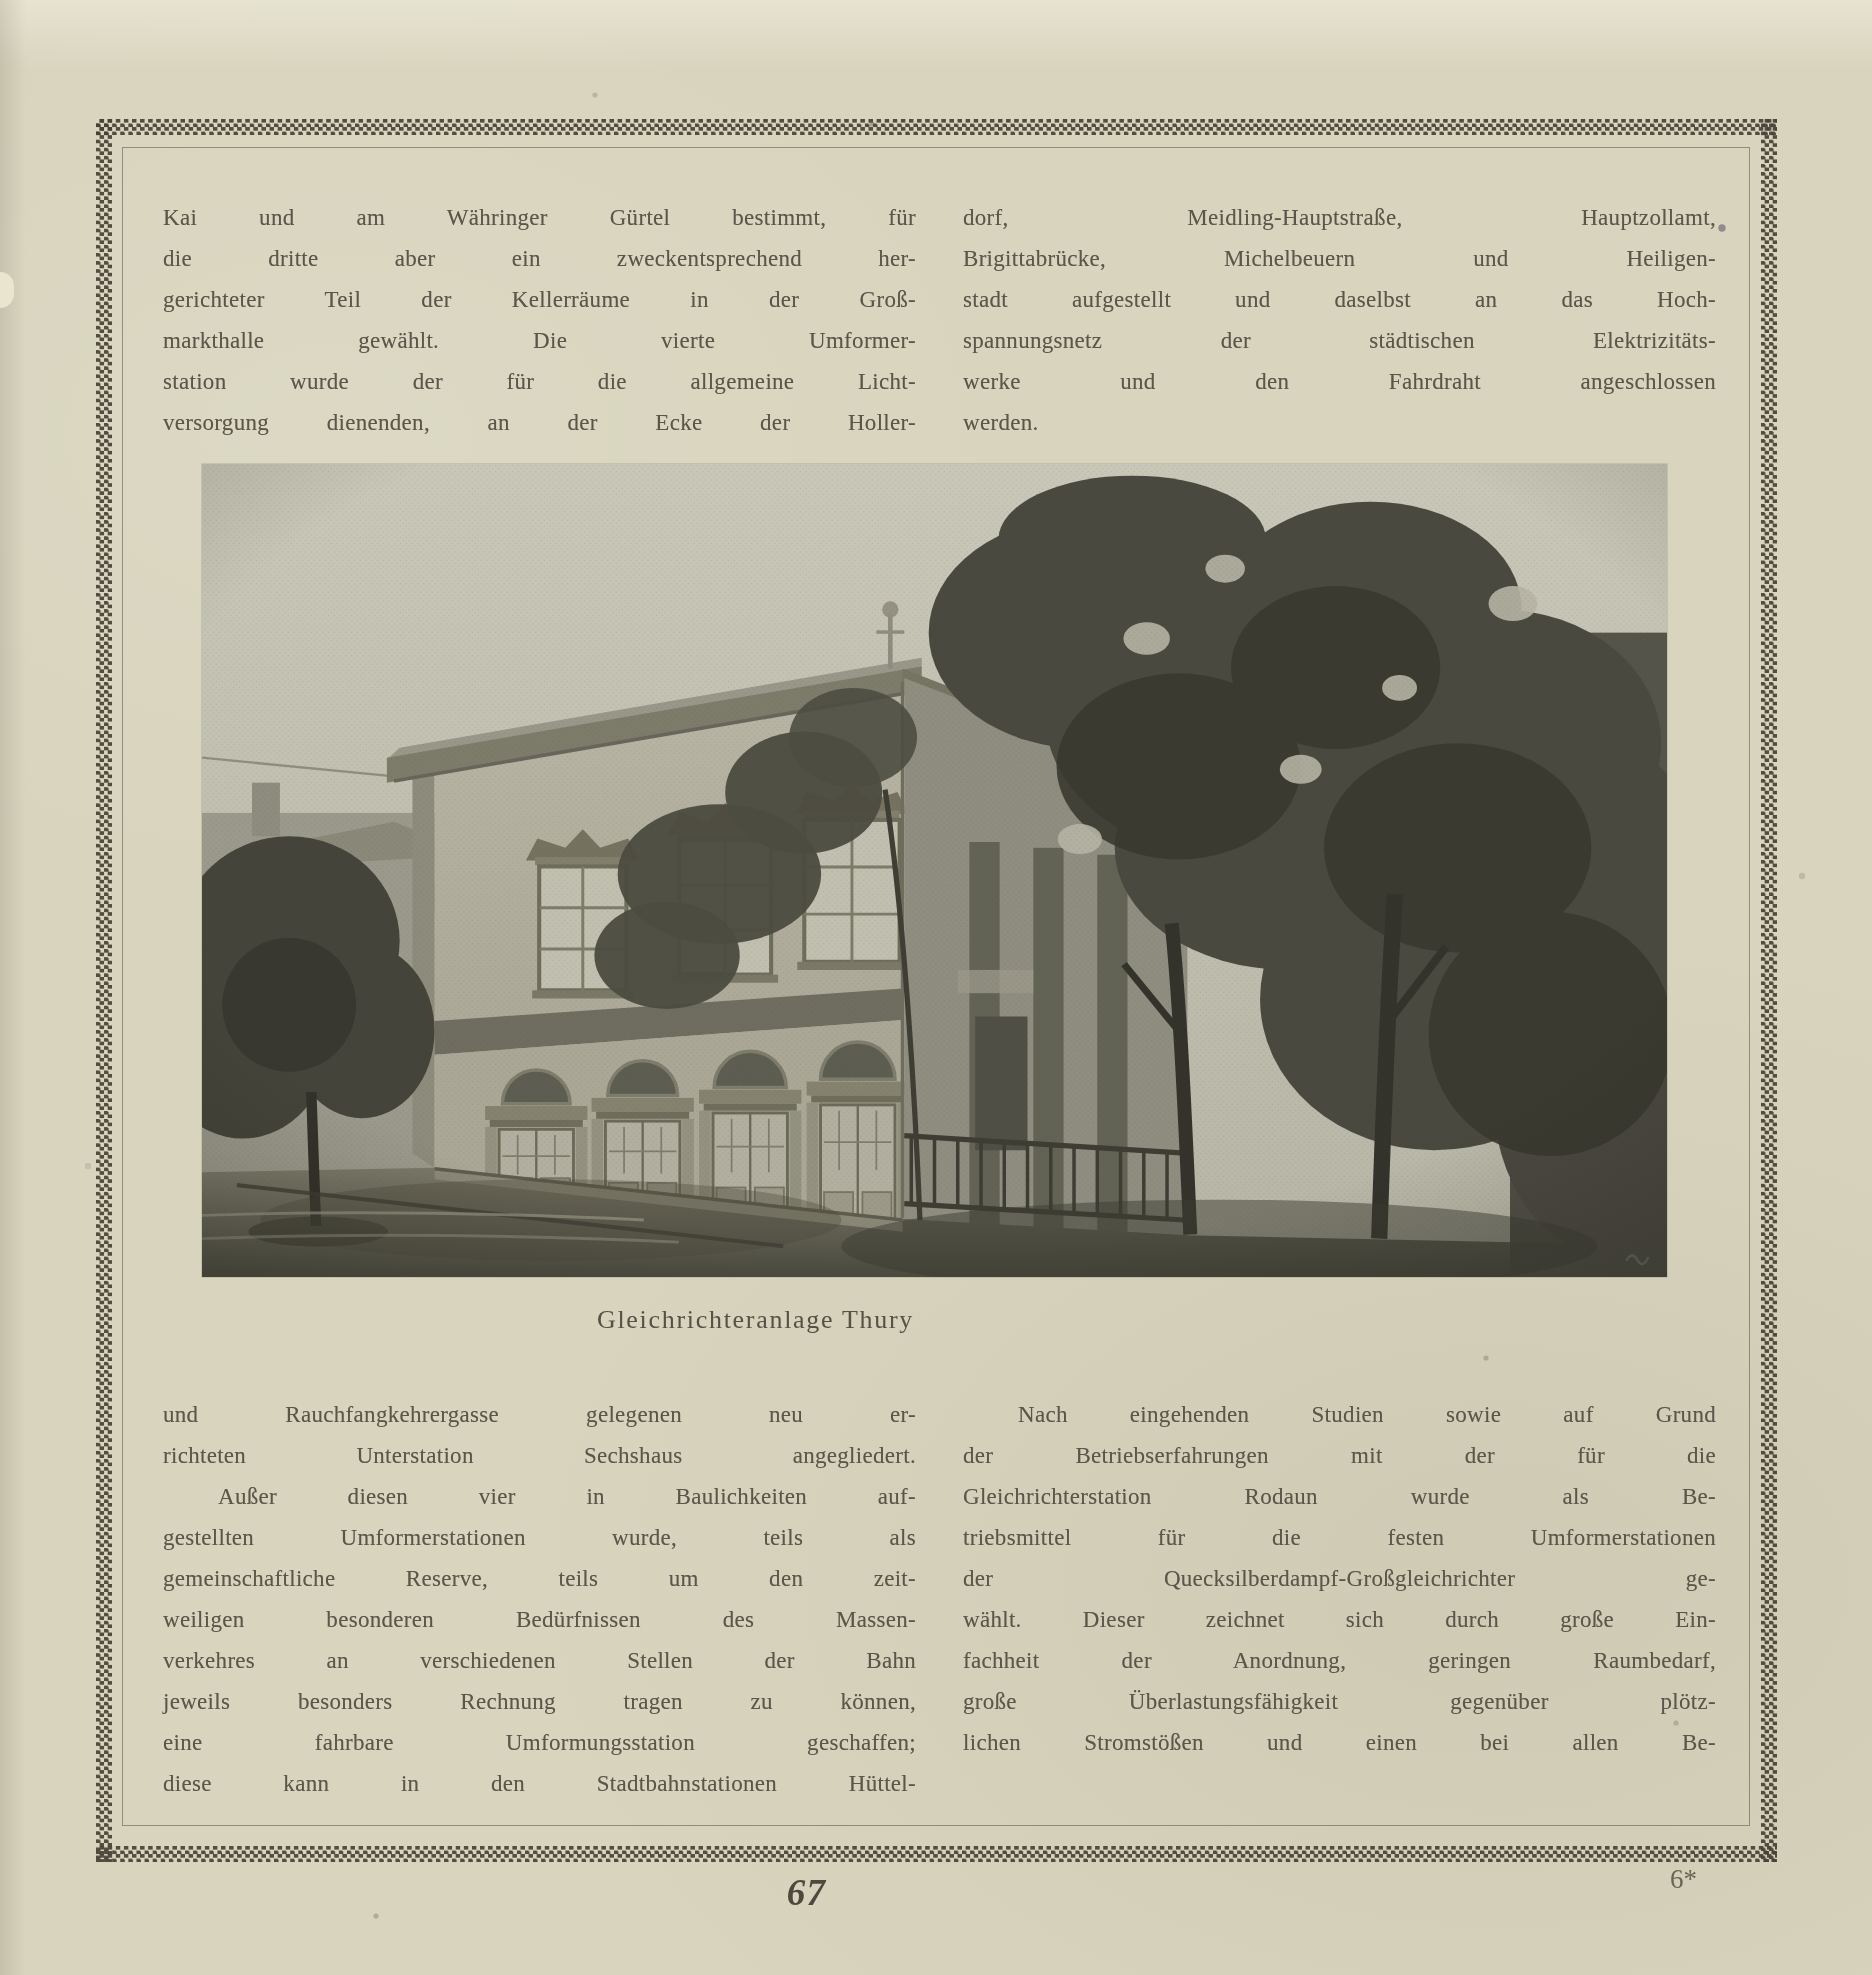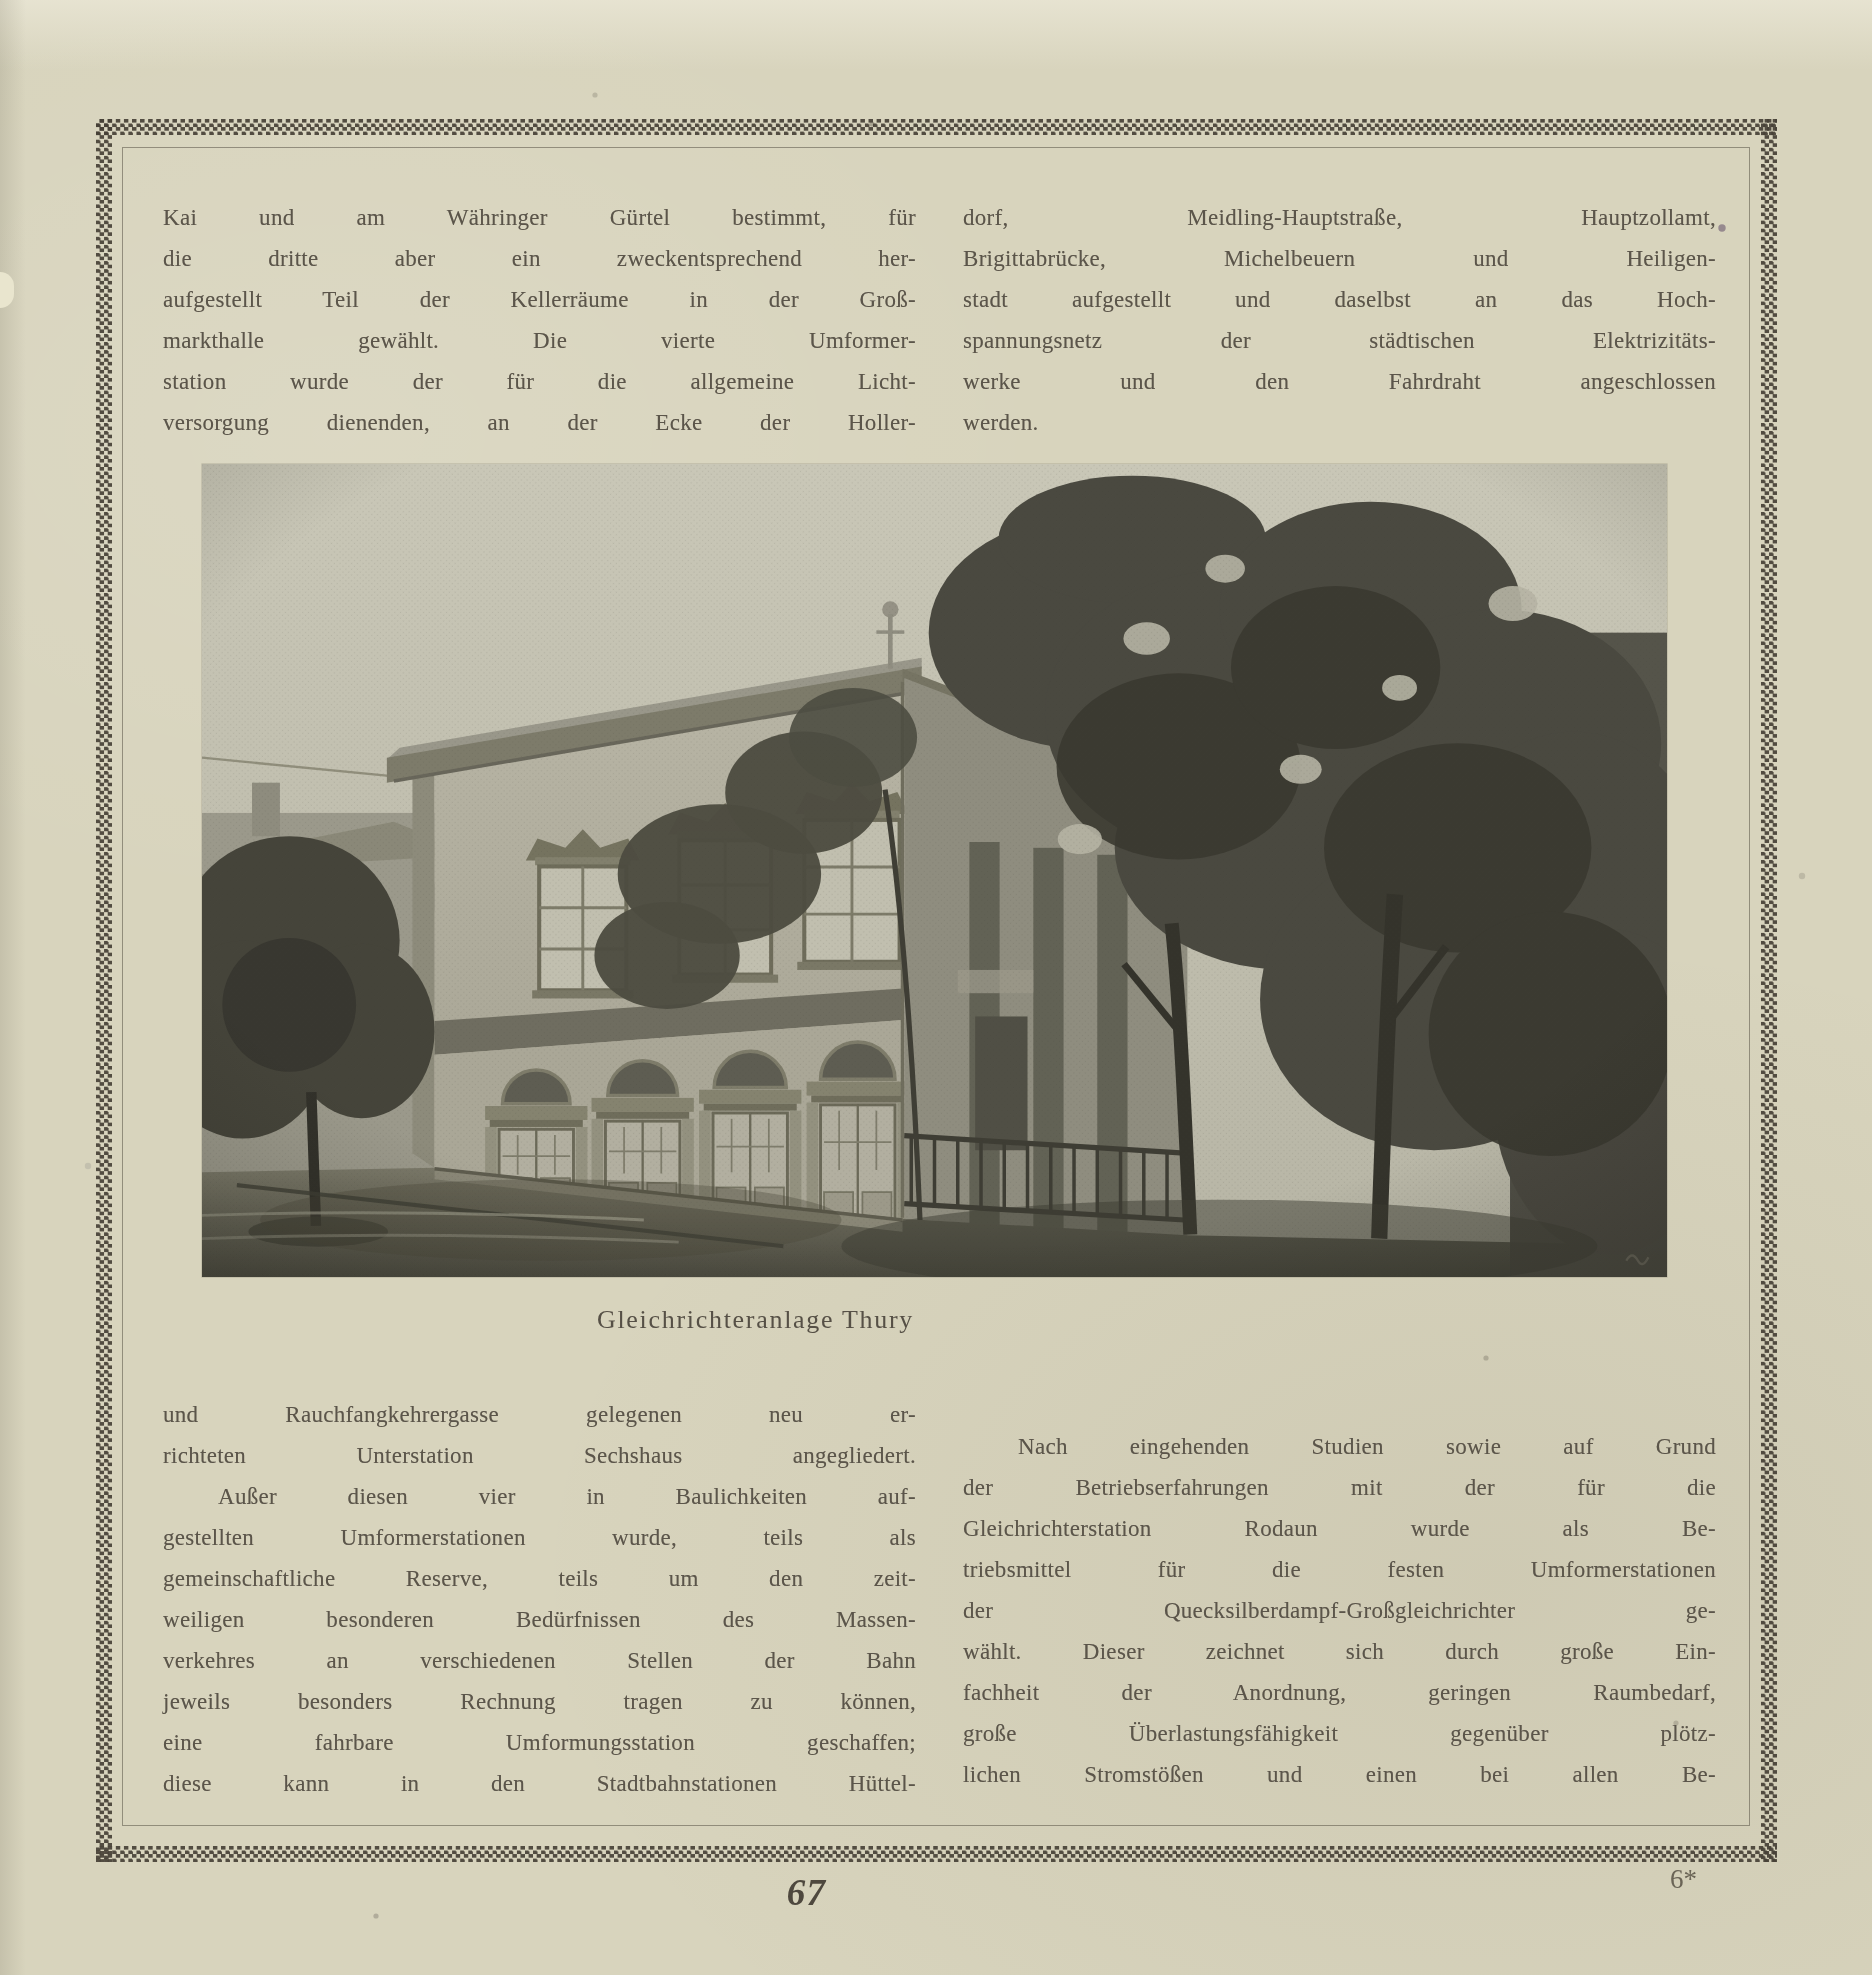--- a/index.html
+++ b/index.html
@@ -42,21 +42,21 @@
   .strip-bottom{left:0;bottom:0;right:0;height:16.3px;}
   .strip-left{left:0;top:0;bottom:0;width:16.3px;}
   .strip-right{right:0;top:0;bottom:0;width:16.3px;}
   .inner-rule{position:absolute;left:122px;top:147px;width:1626px;height:1677px;
     border:1.2px solid rgba(88,82,70,.55);}
   
   .col{position:absolute;width:753px;}
   .col-top-left{left:163px;top:197px;}
   .col-top-right{left:963px;top:197px;}
   .col-bottom-left{left:163px;top:1394px;}
-  .col-bottom-right{left:963px;top:1394px;margin-top:32px;}
+  .col-bottom-right{left:963px;top:1394px;}
   .line{
     height:41px;line-height:41px;
     font-size:23px;letter-spacing:0.3px;color:#5b554a;
     text-align:justify;text-align-last:justify;
     white-space:nowrap;
     text-shadow:0 0 0.6px rgba(90,84,74,.35);
   }
   .line.no-just{text-align-last:left;}
   .line.indent{padding-left:55px;}
   
@@ -83,21 +83,21 @@
     <div class="strip strip-top"></div>
     <div class="strip strip-bottom"></div>
     <div class="strip strip-left"></div>
     <div class="strip strip-right"></div>
   </div>
   <div class="inner-rule"></div>
 
   <div class="col col-top-left">
     <div class="line">Kai und am Währinger Gürtel bestimmt, für</div>
     <div class="line">die dritte aber ein zweckentsprechend her-</div>
-    <div class="line">aufgestellt Teil der Kellerräume in der Groß-</div>
+    <div class="line">gerichteter Teil der Kellerräume in der Groß-</div>
     <div class="line">markthalle gewählt. Die vierte Umformer-</div>
     <div class="line">station wurde der für die allgemeine Licht-</div>
     <div class="line">versorgung dienenden, an der Ecke der Holler-</div>
   </div>
 
   <div class="col col-top-right">
     <div class="line">dorf, Meidling-Hauptstraße, Hauptzollamt,</div>
     <div class="line">Brigittabrücke, Michelbeuern und Heiligen-</div>
     <div class="line">stadt aufgestellt und daselbst an das Hoch-</div>
     <div class="line">spannungsnetz der städtischen Elektrizitäts-</div>

